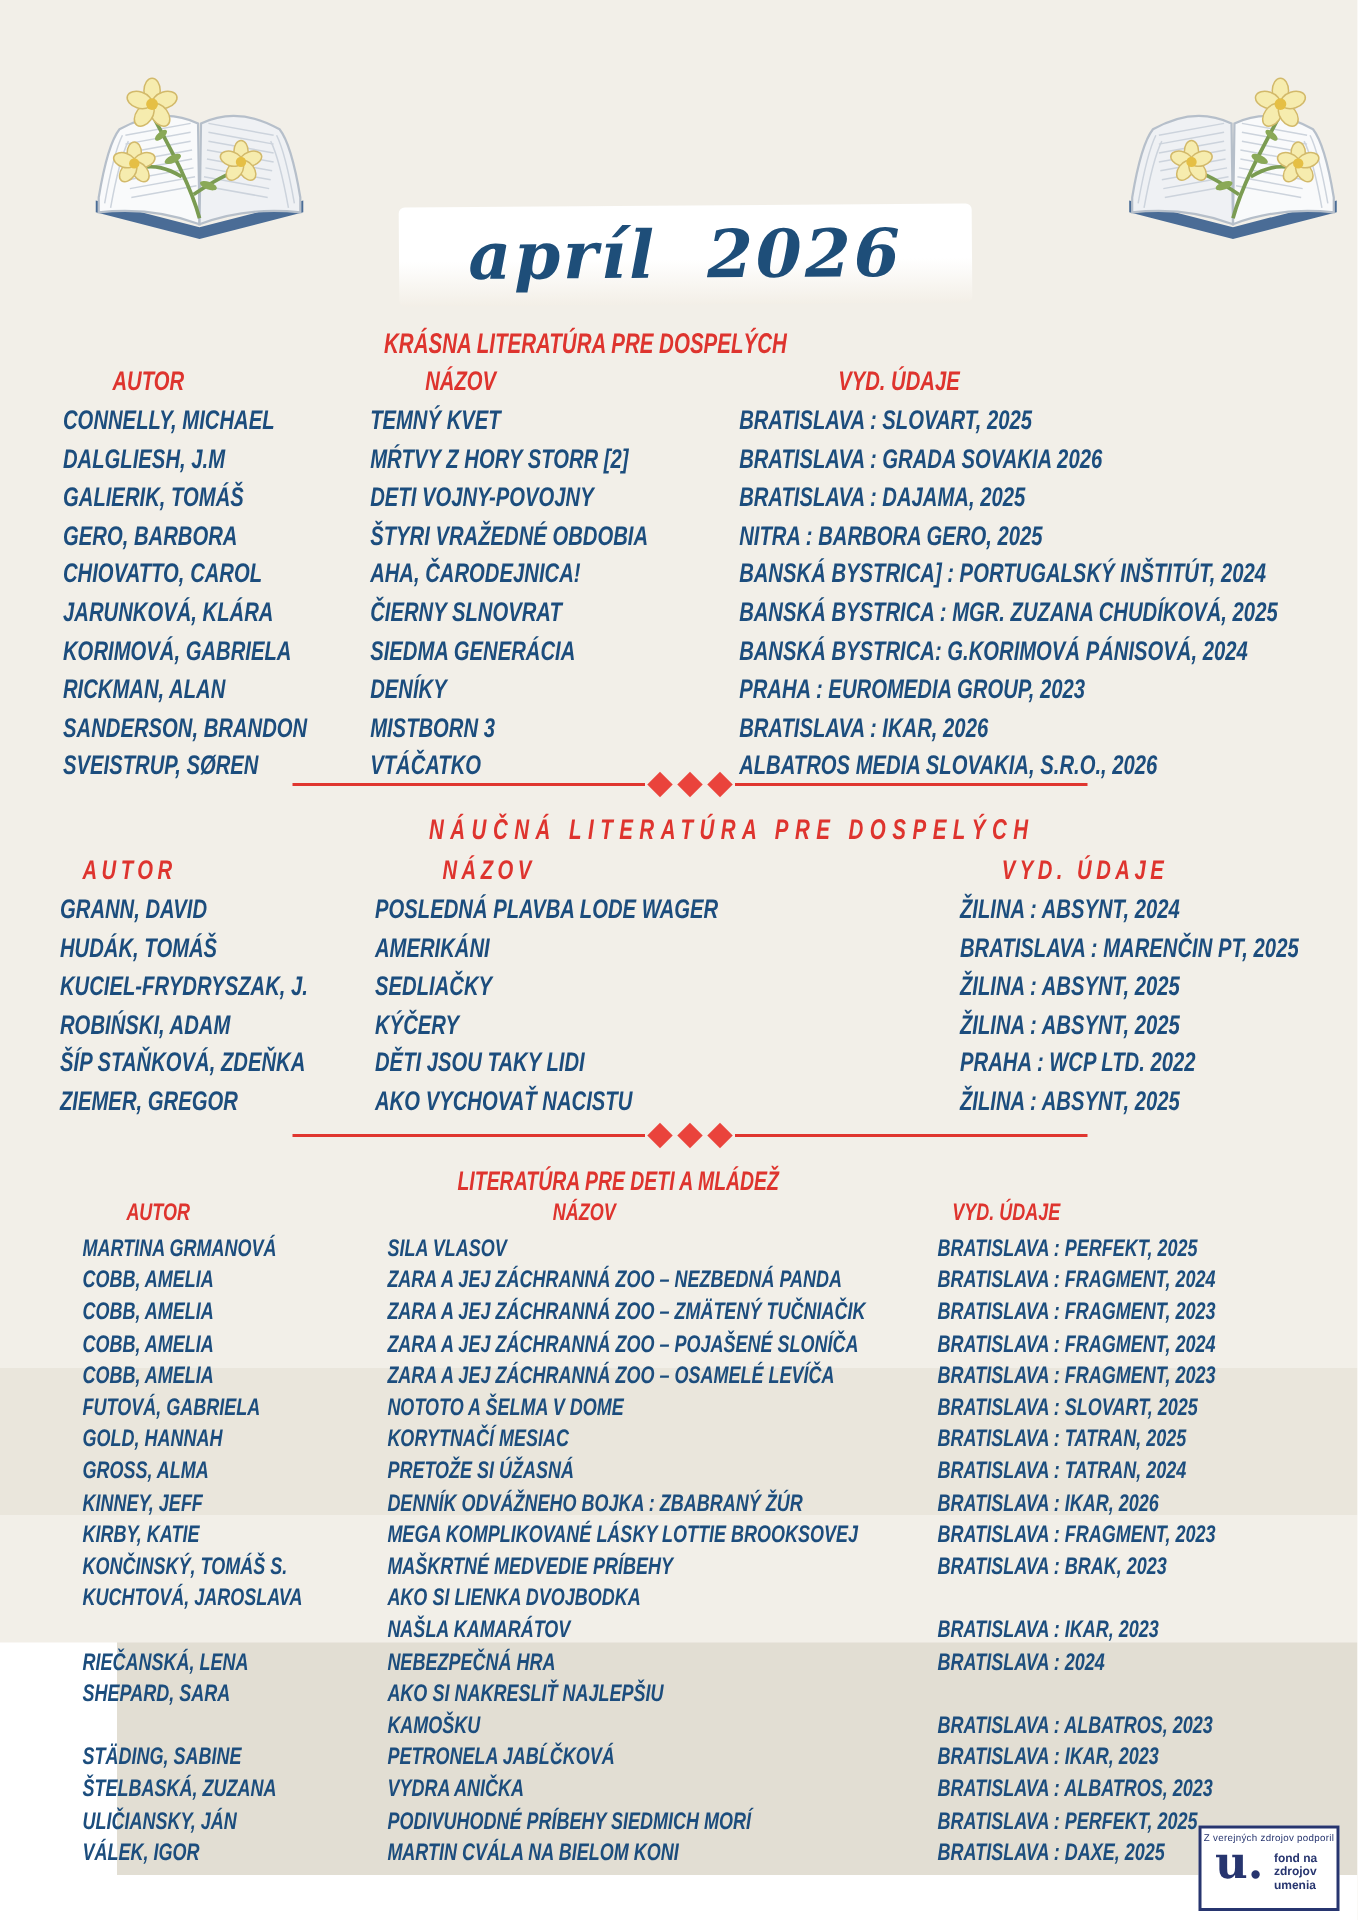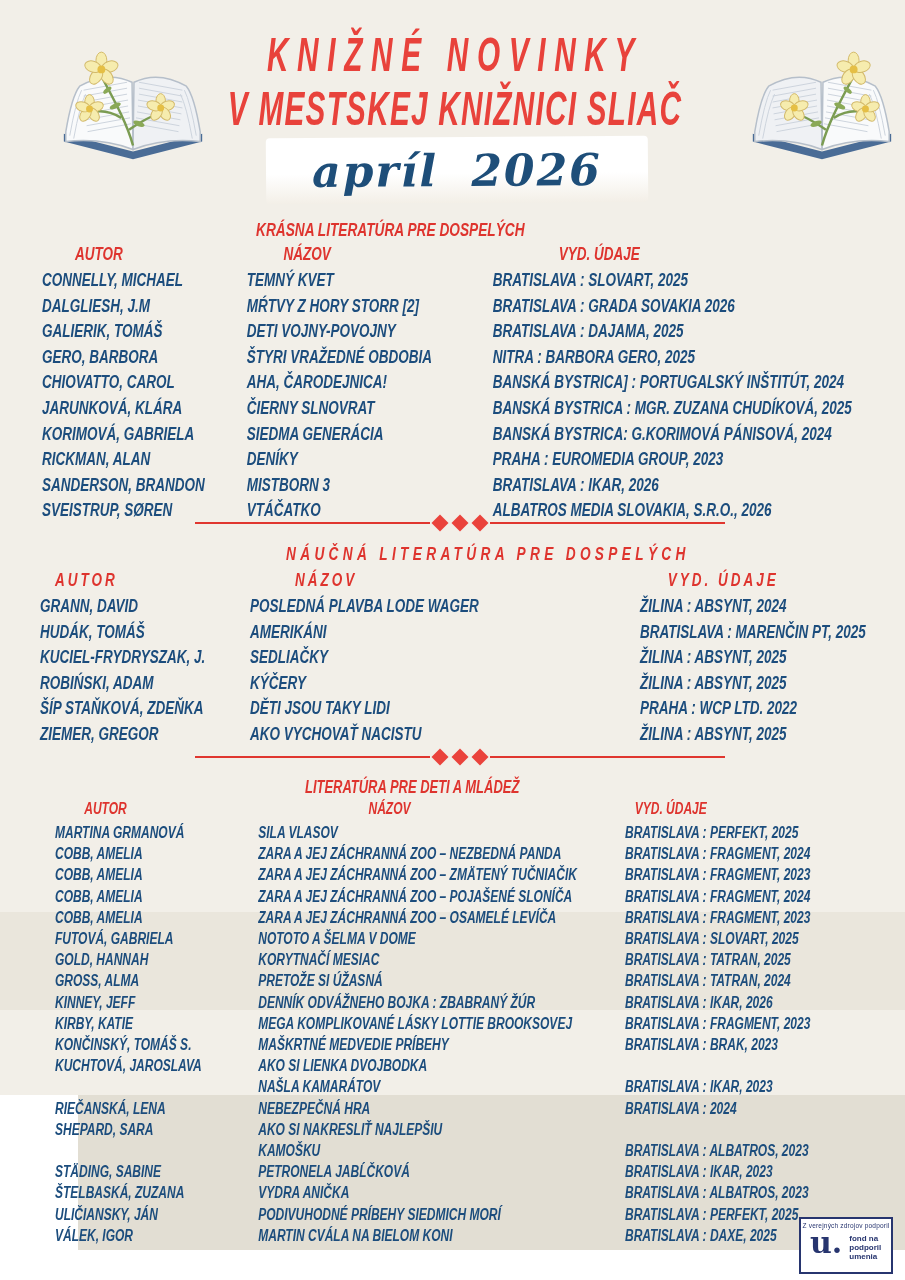--- a/index.html
+++ b/index.html
@@ -173,24 +173,20 @@
         <ellipse cx="112" cy="57" rx="4.8" ry="7.5"></ellipse>
         <ellipse cx="112" cy="57" rx="4.8" ry="7.5" transform="rotate(72 112 64)"></ellipse>
         <ellipse cx="112" cy="57" rx="4.8" ry="7.5" transform="rotate(144 112 64)"></ellipse>
         <ellipse cx="112" cy="57" rx="4.8" ry="7.5" transform="rotate(216 112 64)"></ellipse>
         <ellipse cx="112" cy="57" rx="4.8" ry="7.5" transform="rotate(288 112 64)"></ellipse>
       </g>
       <circle cx="112" cy="64" r="3.5" fill="#e5bf45"></circle>
     </svg>
   </div>
 
-  <h1 class="title">
-    <span class="tline t1">KNIŽNÉ NOVINKY</span>
-    <span class="tline t2">V MESTSKEJ KNIŽNICI SLIAČ</span>
-  </h1>
 
   <div class="banner">
     <span>apríl 2026</span>
   </div>
 
   <div class="sec-heading sh1">KRÁSNA LITERATÚRA PRE DOSPELÝCH</div>
   <div class="table t-sec1">
     <div class="head-row">
       <span class="hcell h-autor">AUTOR</span>
       <span class="hcell h-nazov">NÁZOV</span>
@@ -415,17 +411,17 @@
           <span class="cell c-nazov">MARTIN CVÁLA NA BIELOM KONI</span>
           <span class="cell c-vyd">BRATISLAVA : DAXE, 2025</span>
         </div>
       </div>
   </div>
 
   <div class="fund">
     <div class="fund-top">Z verejných zdrojov podporil</div>
     <div class="fund-body">
       <div class="fund-u">u.</div>
-      <div class="fund-name">fond na podporil umenia</div>
+      <div class="fund-name">fond na zdrojov umenia</div>
     </div>
   </div>
 
 </div>
 
 </body></html>

